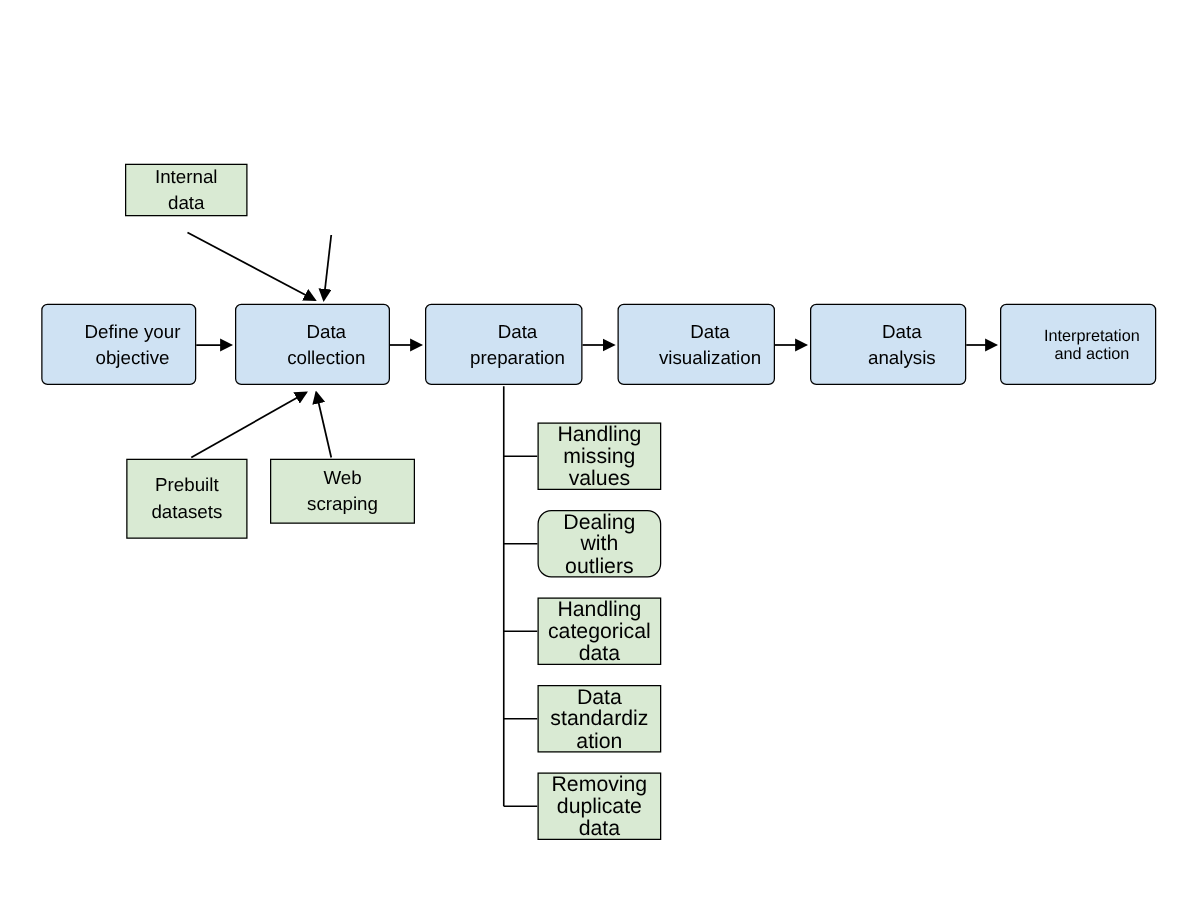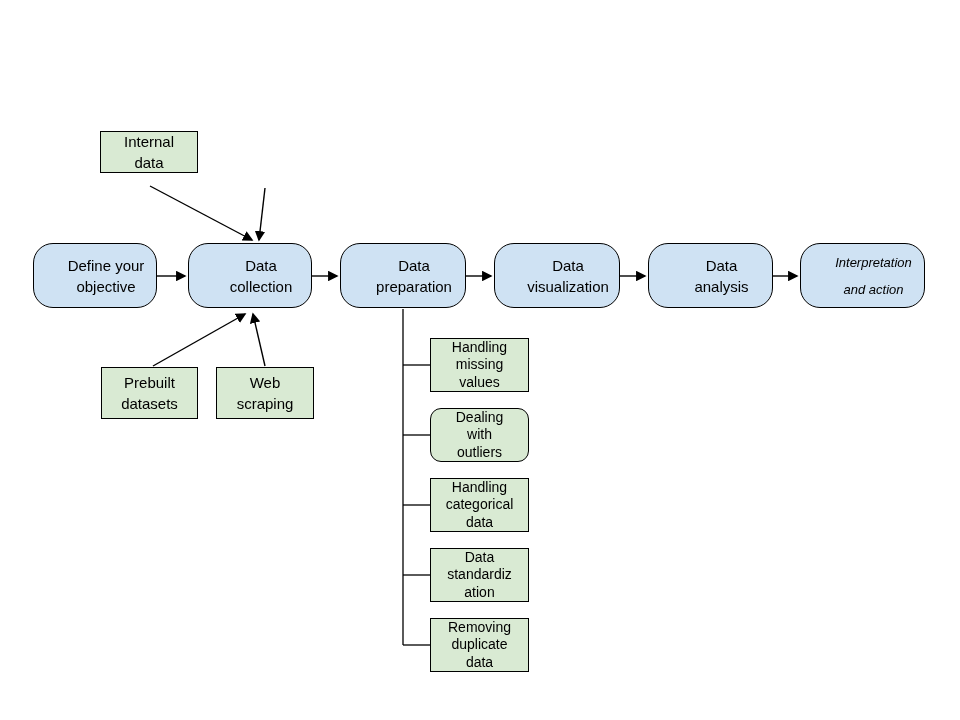--- a/index.html
+++ b/index.html
@@ -31,48 +31,48 @@
     color: #000000;
     text-align: center;
   }
   .box .label {
     white-space: pre-line;
     display: block;
     width: 100%;
   }
   .stage {
     background: #cfe2f3;
-    border-radius: 20px;
+    border-radius: 5px;
     font-size: 15px;
     line-height: 21px;
     padding-left: 22px;
   }
   .source {
     background: #d9ead3;
     font-size: 15px;
     line-height: 21px;
   }
   .step {
     background: #d9ead3;
-    font-size: 14px;
+    font-size: 17px;
     line-height: 17.5px;
   }
   
   #stage-define        { left: 33px;  top: 243px; width: 124px; height: 65px; }
   #stage-collection    { left: 188px; top: 243px; width: 124px; height: 65px; }
   #stage-preparation   { left: 340px; top: 243px; width: 126px; height: 65px; }
   #stage-visualization { left: 494px; top: 243px; width: 126px; height: 65px; }
   #stage-analysis      { left: 648px; top: 243px; width: 125px; height: 65px; }
   #stage-interpretation{ left: 800px; top: 243px; width: 125px; height: 65px;
-                         font-size: 13px; line-height: 27px; font-style: italic; }
+                         font-size: 13px; line-height: 14px; }
   
   #source-internal { left: 100px; top: 131px; width: 98px;  height: 42px; }
   #source-apis     { left: 215px; top: 132px; width: 100px; height: 54px; }
-  #source-prebuilt { left: 101px; top: 367px; width: 97px;  height: 52px; }
-  #source-web      { left: 216px; top: 367px; width: 98px;  height: 52px; }
+  #source-prebuilt { left: 101px; top: 367px; width: 97px;  height: 64px; }
+  #source-web      { left: 216px; top: 367px; width: 116px;  height: 52px; }
   
   .step { left: 430px; width: 99px; height: 54px; }
   #step-missing     { top: 338px; }
   #step-outliers    { top: 408px; border-radius: 11px; }
   #step-categorical { top: 478px; }
   #step-standardize { top: 548px; }
   #step-duplicate   { top: 618px; }
 </style>
 </head>
 <body>

